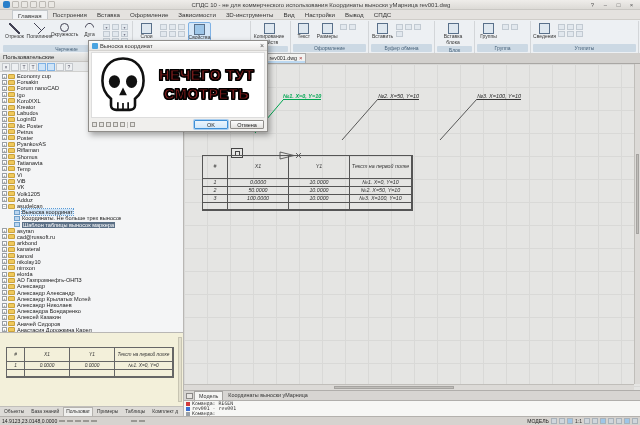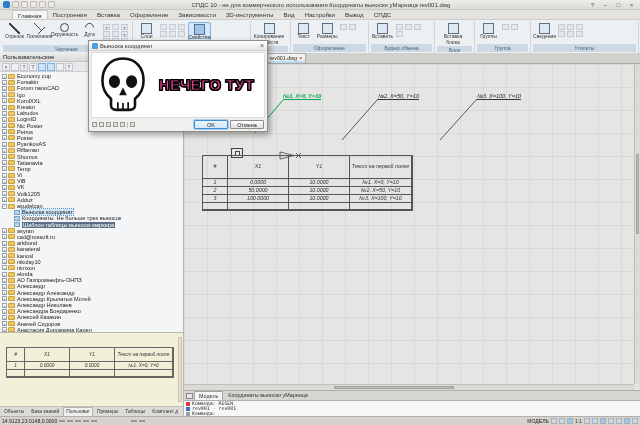--- a/index.html
+++ b/index.html
@@ -150,21 +150,21 @@
           border:1px solid #8f8d8a;box-shadow:2px 3px 6px rgba(0,0,0,.35);z-index:60;
           display:flex;flex-direction:column;}
   .dlg-title{height:10px;display:flex;align-items:center;gap:2px;padding:0 3px;
              background:linear-gradient(#fdfdfd,#e8e7e5);border-bottom:1px solid #d4d2cf;
              font-size:5.8px;color:#333;}
   .dlg-ico{width:6px;height:6px;background:#4aa3e0;border-radius:1px;flex:none;}
   .dlg-close{margin-left:auto;font-size:7px;color:#555;line-height:8px;}
   .dlg-body{flex:1;display:flex;align-items:center;background:#fff;margin:1px 2px 0;
             border:1px solid #ddd;overflow:hidden;}
   .skull{flex:none;margin-left:5px;}
-  .dlg-msg{flex:1;text-align:center;font-weight:bold;text-transform:uppercase;color:#ec4899;
+  .dlg-msg{flex:1;text-align:center;font-weight:bold;text-transform:uppercase;color:#7f1d1d;
            font-size:14.5px;line-height:1.3;letter-spacing:.5px;
            -webkit-text-stroke:.8px #000;
            text-shadow:1px 0 #000,-1px 0 #000,0 1px #000,0 -1px #000,
                        1px 1px #000,-1px -1px #000,1px -1px #000,-1px 1px #000;}
   .dlg-footer{height:13px;display:flex;align-items:center;gap:2px;padding:0 3px;}
   .f-ico{width:5px;height:5px;border:1px solid #9a9893;background:#e4e2df;flex:none;}
   .f-sep{width:1px;height:6px;background:#c0beba;}
   .btn{width:34px;height:9px;font-size:5.5px;line-height:7px;text-align:center;color:#222;
        background:linear-gradient(#fdfdfd,#e3e1de);border:1px solid #8f8d8a;border-radius:1px;}
   .btn.focus{border-color:#3f8fd6;box-shadow:0 0 0 1px #a8cdef;background:linear-gradient(#eaf4fd,#d3e8fa);}
@@ -726,20 +726,21 @@
         <ellipse cx="40" cy="31" rx="6.5" ry="7.5" fill="#111"></ellipse>
         <path d="M30 38 l-4.5 9 h9 Z" fill="#111"></path>
         <g stroke="#111" stroke-width="2">
           <line x1="24" y1="55" x2="24" y2="64"></line>
           <line x1="30" y1="56" x2="30" y2="65"></line>
           <line x1="36" y1="55" x2="36" y2="64"></line>
         </g>
       </svg>
       <div class="dlg-msg">
         <div>Нечего тут</div>
+        <div>смотреть</div>
       </div>
     </div>
     <div class="dlg-footer">
       <span class="f-ico"></span>
       <span class="f-ico"></span>
       <span class="f-ico"></span>
       <span class="f-ico"></span>
       <span class="f-ico"></span>
       <span class="f-sep"></span>
       <span class="f-ico"></span>

